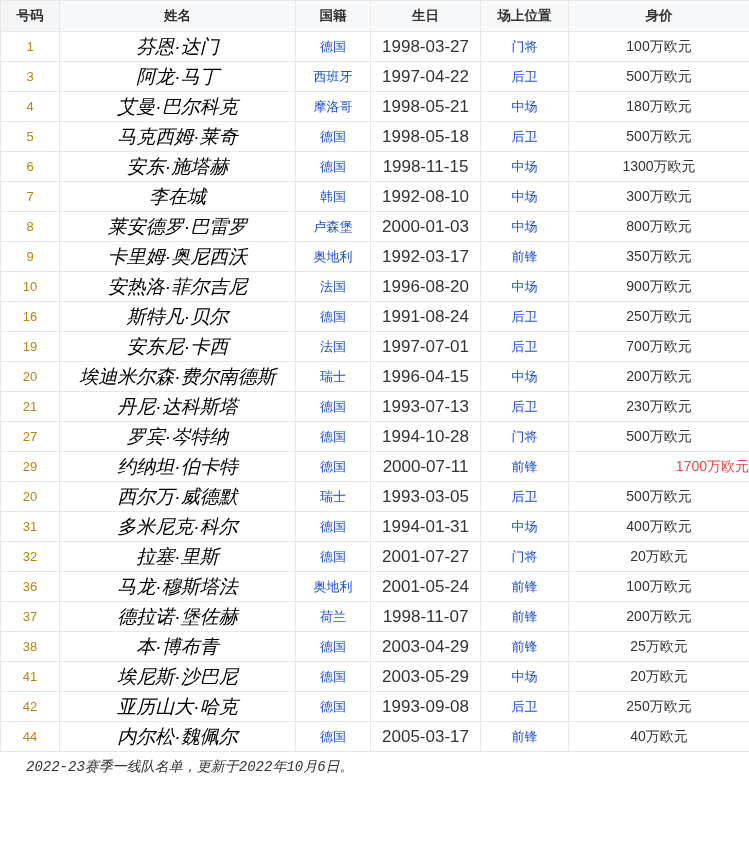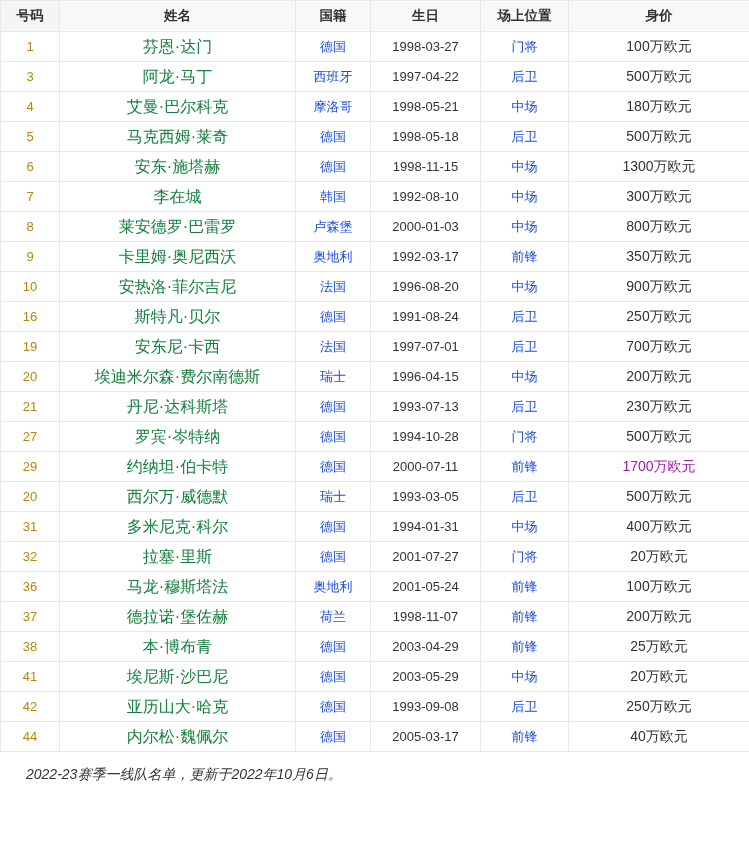--- a/index.html
+++ b/index.html
@@ -52,41 +52,43 @@
   col.c-nat    { width: 75px; }
   col.c-birth  { width: 110px; }
   col.c-pos    { width: 88px; }
   col.c-value  { width: 181px; }
 
   td.num {
     color: #b8860b;
     font-size: 13px;
   }
   td.name {
-    color: #15803d;
-    font-size: 16px;
+    color: #000000;
+    font-size: 19px;
+    font-style: italic;
   }
   td.nat, td.pos {
     color: #1d4ed8;
   }
   td.birth {
     color: #333333;
-    font-size: 13px;
+    font-size: 17px;
   }
   td.value {
     color: #333333;
     font-size: 14px;
   }
   td.value.highlight {
-    color: #a21caf;
+    color: #ef4444;
+    text-align: right;
   }
   .footnote {
-    margin-top: 14px;
+    margin-top: 6px;
     padding-left: 26px;
-    font-family: Liberation Sans, sans-serif;
+    font-family: Liberation Mono, monospace;
     font-style: italic;
     font-size: 14px;
     color: #333333;
   }
 </style>
 </head>
 <body>
 
 <div class="roster-wrap">
   <table class="roster">

